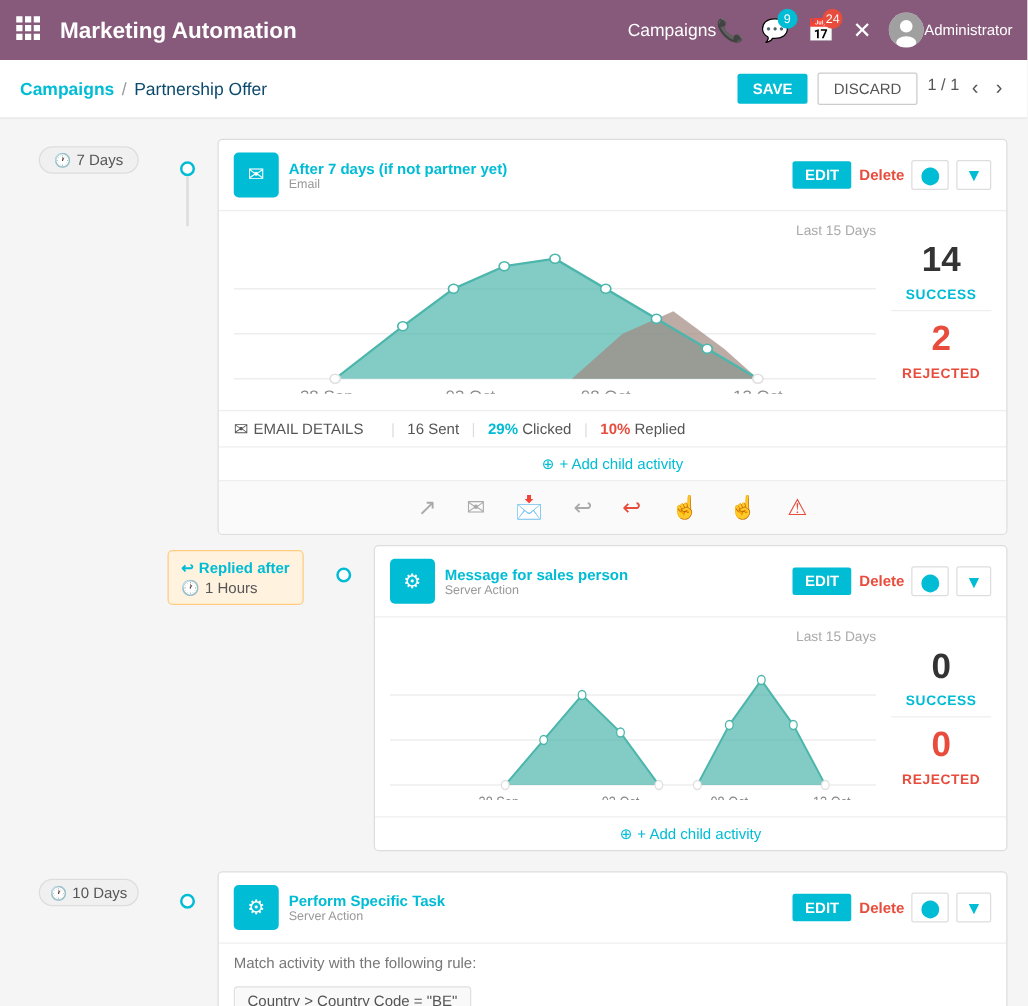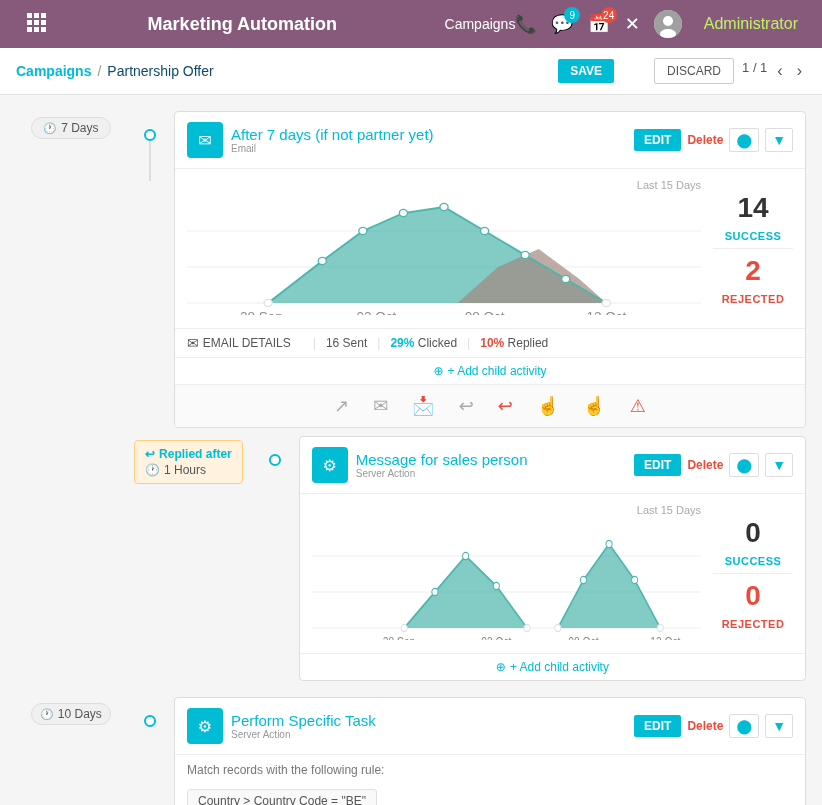--- a/index.html
+++ b/index.html
@@ -5,49 +5,48 @@
     * { box-sizing: border-box; margin: 0; padding: 0; }
     body { font-family: Arial, sans-serif; font-size: 13px; background: #f5f5f5; width: 822px; min-height: 805px; }
 
     
     .topnav {
       background: #875a7b;
       color: white;
       display: flex;
       align-items: center;
       height: 48px;
-      padding: 0 24px;
-      text-align: center;
+      padding: 0 12px;
     }
     .topnav-grid { width: 24px; height: 24px; margin-right: 12px; cursor: pointer; }
     .topnav-title { font-size: 18px; font-weight: bold; color: white; flex: 1; }
     .topnav-menu { font-size: 14px; color: white; margin-right: auto; margin-left: 20px; }
     .topnav-icons { display: flex; align-items: center; gap: 14px; }
     .topnav-icon { color: white; font-size: 18px; position: relative; cursor: pointer; }
     .badge { background: #00bcd4; color: white; border-radius: 50%; font-size: 10px; width: 16px; height: 16px; display: flex; align-items: center; justify-content: center; position: absolute; top: -6px; right: -6px; }
     .badge-red { background: #e74c3c; }
-    .topnav-user { display: flex; align-items: center; gap: 22px; color: #bef264; font-size: 16px; }
+    .topnav-user { display: flex; align-items: center; gap: 0; color: #ffffff; font-size: 12px; }
     .topnav-avatar { width: 28px; height: 28px; border-radius: 50%; background: #ccc; display: flex; align-items: center; justify-content: center; overflow: hidden; }
 
     
     .breadcrumb-bar {
       background: white;
       padding: 10px 16px;
       border-bottom: 1px solid #e0e0e0;
       display: flex;
       align-items: center;
       justify-content: space-between;
     }
     .breadcrumb { display: flex; align-items: center; gap: 6px; font-size: 14px; }
     .breadcrumb-link { color: #00bcd4; font-weight: bold; cursor: pointer; }
     .breadcrumb-sep { color: #999; }
     .breadcrumb-current { color: #0c4a6e; }
     .breadcrumb-actions { display: flex; align-items: center; gap: 8px; }
     .btn-save { background: #00bcd4; color: white; border: none; padding: 5px 12px; font-size: 12px; font-weight: bold; cursor: pointer; border-radius: 2px; }
-    .btn-discard { background: white; color: #555; border: 1px solid #ccc; padding: 5px 12px; font-size: 12px; cursor: pointer; border-radius: 2px; margin-left: 32px; }
+    .btn-discard { background: white; color: #555; border: 1px solid #ccc; padding: 5px 12px; font-size: 12px; cursor: pointer; border-radius: 2px; }
     .pagination { display: flex; align-items: flex-start; gap: 6px; color: #555; font-size: 13px; }
     .pagination-btn { background: none; border: none; color: #555; cursor: pointer; font-size: 16px; padding: 2px 4px; }
 
     
     .main { padding: 16px; background: #f5f5f5; }
     .timeline-label {
       display: flex;
       align-items: center;
       gap: 4px;
       background: #f0f0f0;
@@ -93,21 +92,21 @@
       background: #00bcd4;
       border-radius: 4px;
       display: flex;
       align-items: center;
       justify-content: center;
       color: white;
       font-size: 16px;
       flex-shrink: 0;
     }
     .card-icon.gear { background: #00bcd4; }
-    .card-title { font-size: 15px; font-weight: normal; color: #00bcd4; flex: 1; }
+    .card-title { font-size: 12px; font-weight: bold; color: #00bcd4; flex: 1; }
     .card-subtitle { font-size: 10px; color: #999; display: block; }
     .card-actions { display: flex; align-items: center; gap: 6px; }
     .btn-edit { background: #00bcd4; color: white; border: none; padding: 4px 10px; font-size: 12px; cursor: pointer; border-radius: 2px; font-weight: bold; }
     .btn-delete { background: none; border: none; color: #e74c3c; cursor: pointer; font-size: 12px; font-weight: bold; }
     .btn-chart { color: #00bcd4; background: none; border: 1px solid #ddd; padding: 3px 6px; cursor: pointer; border-radius: 2px; font-size: 14px; }
     .btn-filter { color: #00bcd4; background: none; border: 1px solid #ddd; padding: 3px 6px; cursor: pointer; border-radius: 2px; font-size: 14px; }
 
     
     .chart-area {
       display: flex;
@@ -449,21 +448,21 @@
           <span class="card-subtitle">Server Action</span>
         </div>
         <div class="card-actions">
           <button class="btn-edit">EDIT</button>
           <button class="btn-delete">Delete</button>
           <button class="btn-chart">⬤</button>
           <button class="btn-filter">▼</button>
         </div>
       </div>
       <div style="padding:8px 12px;">
-        <p class="match-text" style="margin:0 0 6px 0;">Match records with the following rule:</p>
+        <p class="match-text" style="margin:0 0 6px 0;">Match activity with the following rule:</p>
         <div class="rule-box">
           <span>Country &gt; Country Code = "BE"</span>
         </div>
       </div>
     </div>
   </div>
 
 </div>
 
 </body></html>

